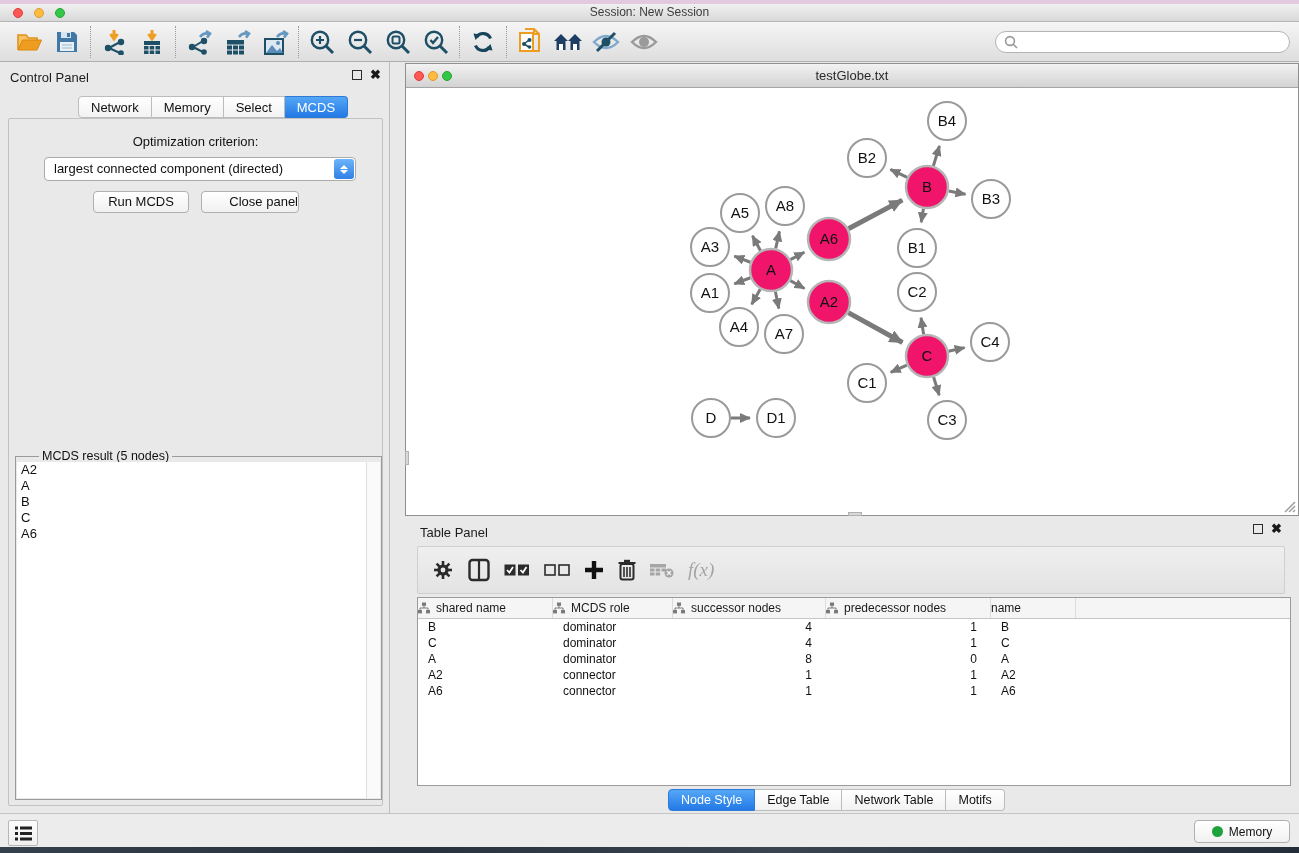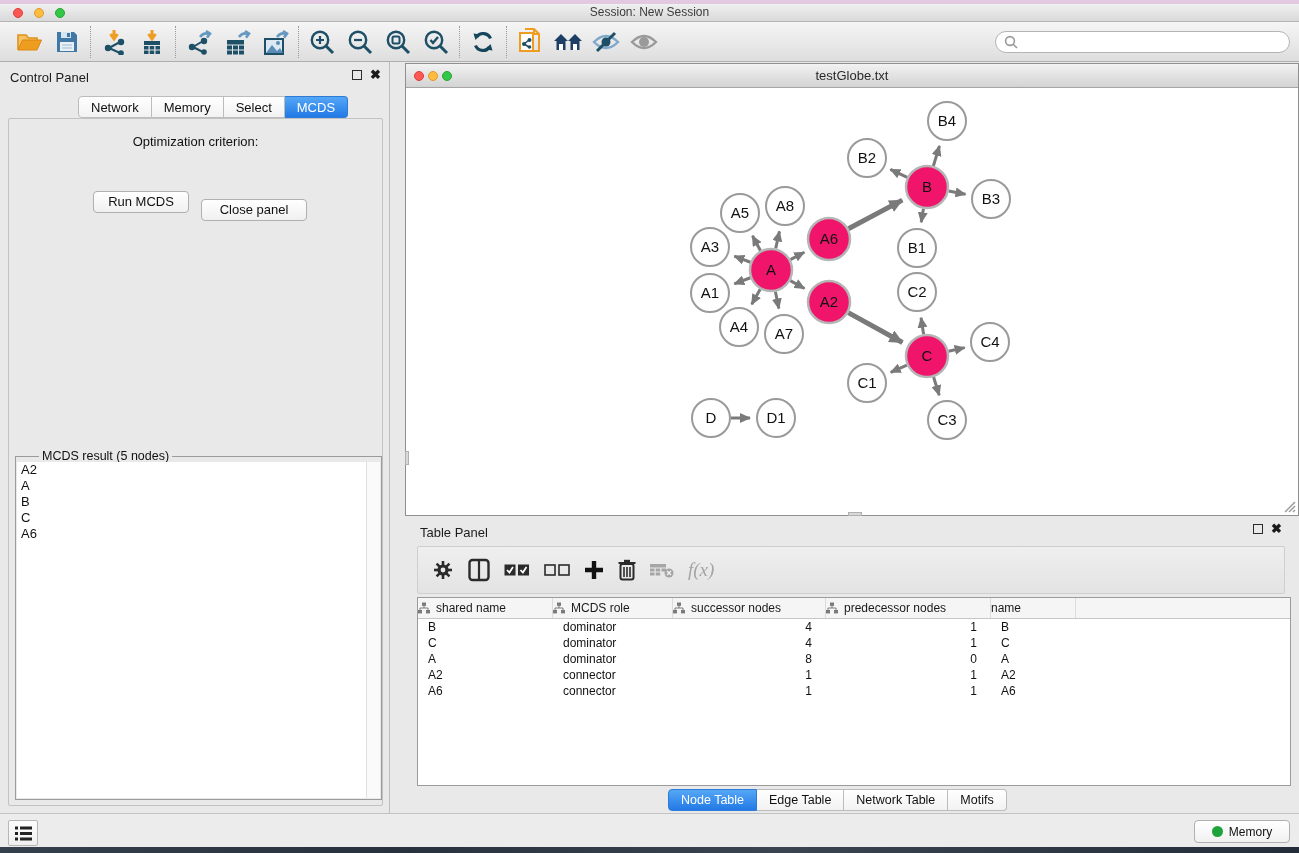--- a/index.html
+++ b/index.html
@@ -42,21 +42,21 @@
 
   #cp-body { position:absolute; left:8px; top:56px; width:375px; height:688px; border:1px solid #c2c2c2; border-radius:2px; background:#e9e9e9;padding-left:40px; }
   #opt-label { position:absolute; left:0; top:15px; width:100%; text-align:center; font-size:13px; color:#111; }
   #criterion-select { position:absolute; left:35px; top:38px; width:312px; height:24px; background:#fff; border:1px solid #ababab; border-radius:4px; font-size:13px; line-height:22px; padding-left:9px; color:#111; }
   #criterion-stepper { position:absolute; right:1px; top:1px; width:20px; height:20px; border-radius:3px; background:linear-gradient(#6cb3f8,#2f80e8); display:flex; flex-direction:column; align-items:center; justify-content:center; gap:1px; }
   #criterion-stepper span { width:0; height:0; border-left:4px solid transparent; border-right:4px solid transparent; }
   #criterion-stepper .up { border-bottom:4px solid #fff; }
   #criterion-stepper .dn { border-top:4px solid #fff; }
   .btn { position:absolute; height:22px; background:linear-gradient(#ffffff,#f0f0f0); border:1px solid #b0b0b0; border-radius:4px; font-size:13px; color:#111; text-align:center; line-height:20px; }
   #run-btn  { left:84px; top:72px; width:96px; }
-  #closepanel-btn { left:192px; top:80px; width:106px; }
+  #closepanel-btn { left:192px; top:72px; width:98px;text-align:right; }
 
   #mcds-fieldset { position:absolute; left:6px; top:337px; width:367px; height:344px; border:1px solid #9b9b9b; }
   #mcds-legend { position:absolute; left:6px; top:-8px; background:#e9e9e9; padding:0 3px; font-size:12.5px; color:#111;margin-left:17px; }
   #mcds-list { position:absolute; left:1px; top:5px; width:351px; height:336px; background:#fff; overflow:hidden; }
   #mcds-list div { font-size:13px; color:#111; line-height:16px; padding-left:4px; }
   #mcds-scroll { position:absolute; right:1px; top:5px; width:14px; height:336px; background:#fafafa; border-left:1px solid #e0e0e0; }
 
   
   #net-window { left:405px; top:63px; width:894px; height:453px; border:1px solid #8f8f8f; background:#fff; }
   #net-titlebar { position:absolute; left:0; top:0; width:100%; height:24px; background:linear-gradient(#f2f2f2,#d3d3d3); border-bottom:1px solid #a5a5a5; }
@@ -275,20 +275,27 @@
     </span>
   </div>
   <div class="tabbar" id="cp-tabs">
       <div class="tab">Network</div>
       <div class="tab">Memory</div>
       <div class="tab">Select</div>
       <div class="tab active">MCDS</div>
     </div>
   <div id="cp-body">
     <div id="opt-label">Optimization criterion:</div>
+    <div id="criterion-select">
+      <span>largest connected component (directed)</span>
+      <span id="criterion-stepper">
+          <span class="up"></span>
+          <span class="dn"></span>
+        </span>
+    </div>
     <div class="btn" id="run-btn">Run MCDS</div>
     <div class="btn" id="closepanel-btn">Close panel</div>
     <div id="mcds-fieldset">
       <span id="mcds-legend">MCDS result (5 nodes)</span>
       <div id="mcds-list">
           <div>A2</div>
           <div>A</div>
           <div>B</div>
           <div>C</div>
           <div>A6</div>
@@ -585,21 +592,21 @@
         <div class="tr">
           <div class="td" style="width: 135px; text-align: left; padding: 0px 0px 0px 10px;">A6</div>
           <div class="td" style="width: 120px; text-align: left; padding: 0px 0px 0px 10px;">connector</div>
           <div class="td" style="width: 153px; text-align: right; padding: 0px 14px 0px 0px;">1</div>
           <div class="td" style="width: 165px; text-align: right; padding: 0px 14px 0px 0px;">1</div>
           <div class="td" style="width: 85px; text-align: left; padding: 0px 0px 0px 10px;">A6</div>
         </div>
       </div>
   </div>
   <div class="tabbar" id="tp-tabs">
-      <div class="tab active">Node Table</div>
+      <div class="tab active">Node Style</div>
       <div class="tab">Edge Table</div>
       <div class="tab">Network Table</div>
       <div class="tab">Motifs</div>
     </div>
 </div>
 
 <div class="abs" id="statusbar">
   <span id="list-btn">
     <svg width="17" height="15" viewBox="0 0 17 15">
       <g fill="#222">

